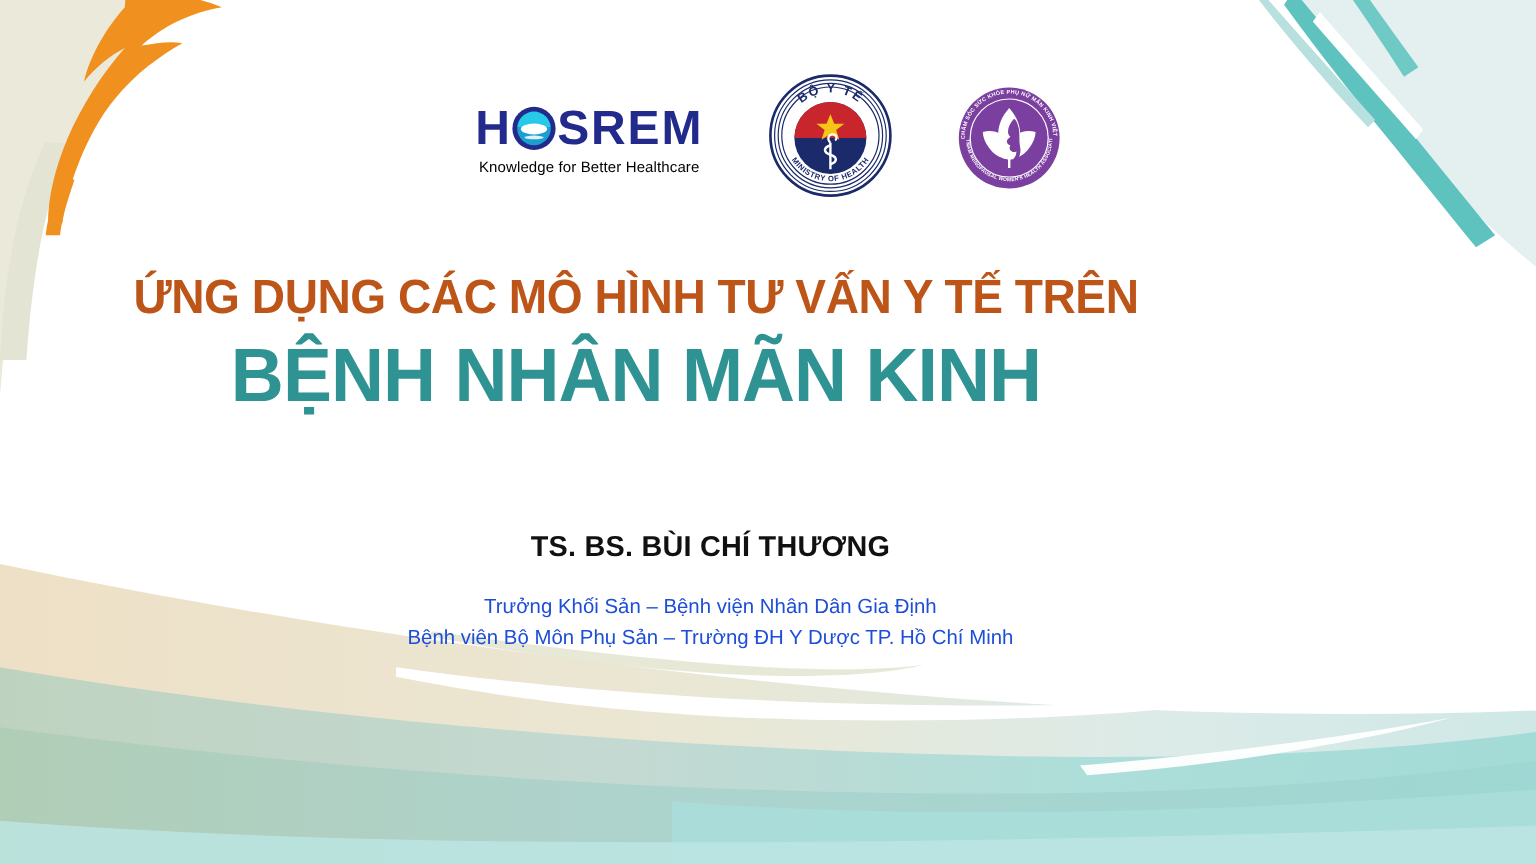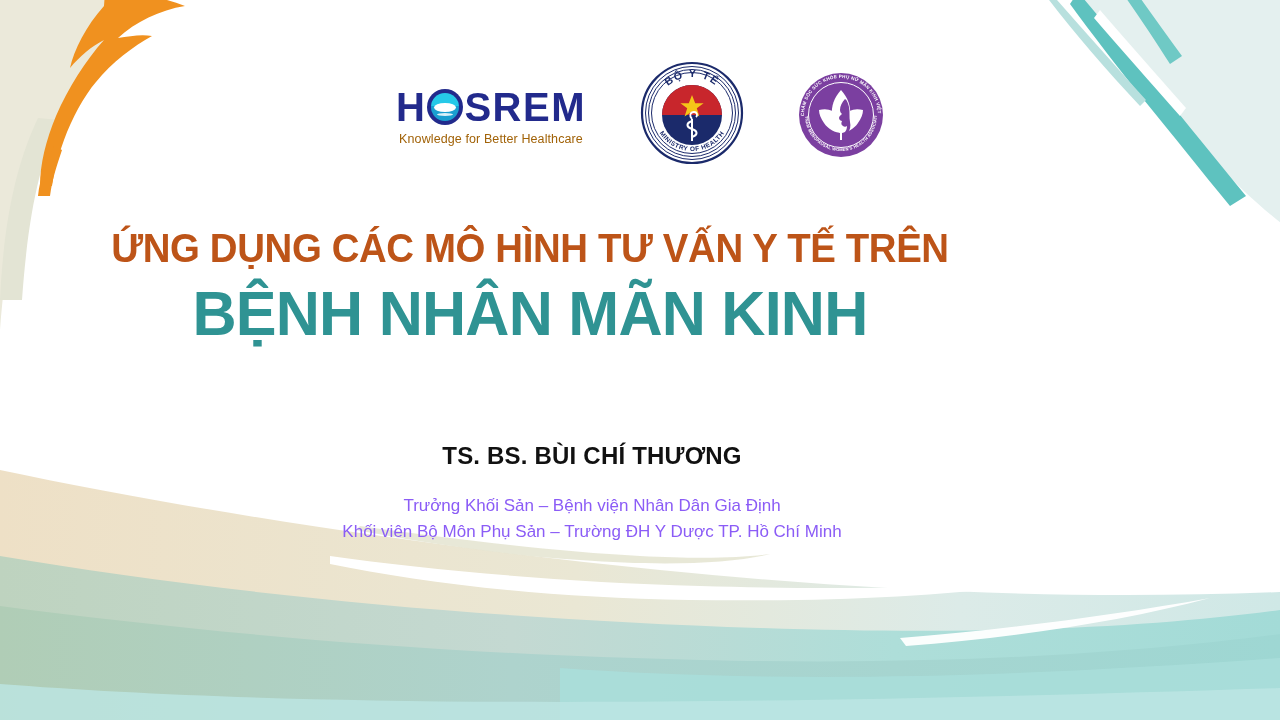--- a/index.html
+++ b/index.html
@@ -82,21 +82,21 @@
     content: "";
     position: absolute;
     left: 7px; top: 14px;
     width: 22px; height: 9px;
     border-radius: 50%;
     background: #ffffff;
     box-shadow: 0 7px 0 -3px rgba(255,255,255,0.85);
   }
   #hosrem-tagline {
     font-size: 12.5px;
-    color: #a16207;
+    color: #000000;
     letter-spacing: 0.1px;
     white-space: nowrap;
   }
 
   
   #logo-moh { position: relative; width: 104px; height: 104px; }
 
   
   #logo-vmwha { position: relative; width: 86px; height: 86px; margin-top: 4px; }
 
@@ -141,21 +141,21 @@
     font-family: "Liberation Sans", sans-serif;
     font-weight: bold;
     font-size: 24px;
     letter-spacing: 0.2px;
     line-height: 1.2;
   }
   .affiliation {
     font-family: "Liberation Sans", sans-serif;
     font-size: 17px;
     line-height: 1.55;
-    color: #8b5cf6;
+    color: #1d4ed8;
   }
   #affiliation-1 { margin-top: 22px; }
 </style>
 </head>
 <body>
 
 <div id="slide">
 
   <svg id="deco-top-left" class="deco" viewBox="0 0 320 330" xmlns="http://www.w3.org/2000/svg">
     <path fill="#ebe9da" d="M -10,-10 L 150,-10 C 120,40 70,90 40,150 C 18,195 6,250 0,330 L -10,330 Z"></path>
@@ -300,16 +300,16 @@
   </div>
 
   <div id="title-block">
     <div id="title-line-1">ỨNG DỤNG CÁC MÔ HÌNH TƯ VẤN Y TẾ TRÊN</div>
     <div id="title-line-2">BỆNH NHÂN MÃN KINH</div>
   </div>
 
   <div id="presenter-block">
     <div id="presenter-name">TS. BS. BÙI CHÍ THƯƠNG</div>
     <div id="affiliation-1" class="affiliation">Trưởng Khối Sản – Bệnh viện Nhân Dân Gia Định</div>
-    <div id="affiliation-2" class="affiliation">Khối viên Bộ Môn Phụ Sản – Trường ĐH Y Dược TP. Hồ Chí Minh</div>
+    <div id="affiliation-2" class="affiliation">Bệnh viên Bộ Môn Phụ Sản – Trường ĐH Y Dược TP. Hồ Chí Minh</div>
   </div>
 
 </div>
 
 </body></html>

